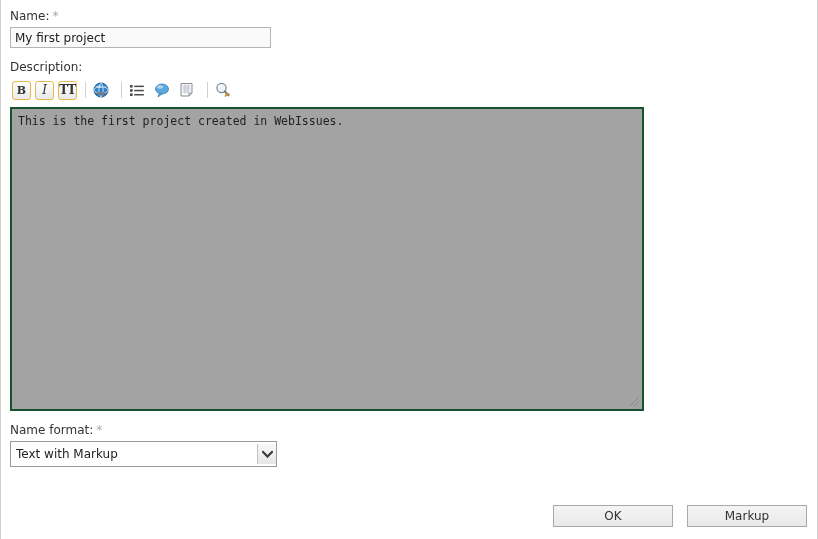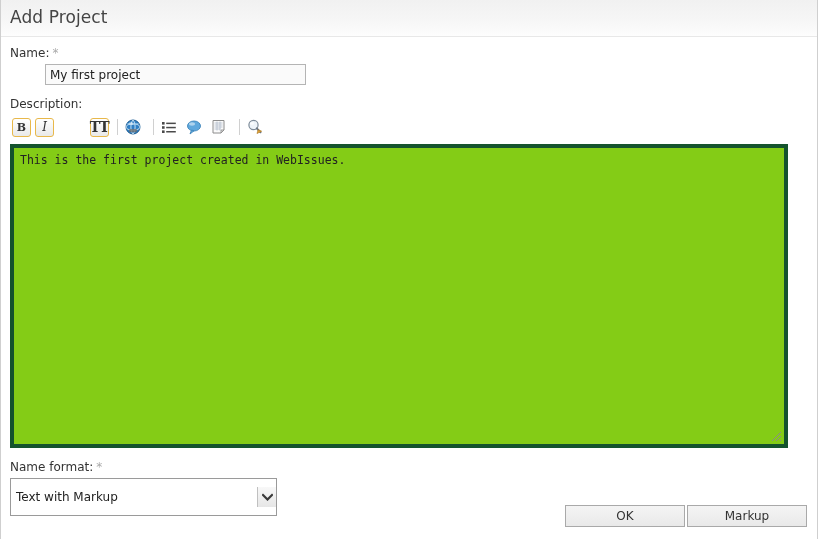--- a/index.html
+++ b/index.html
@@ -54,21 +54,20 @@
     width: 261px;
     height: 21px;
     padding: 2px 4px;
     font-family: "DejaVu Sans", "Liberation Sans", sans-serif;
     font-size: 12px;
     color: #222222;
     background: #fafafa;
     border: 1px solid #b4b4b4;
     outline: none;
     border-radius: 0;
-    margin-left: 35px;
   }
   .spacer-12 { height: 12px; }
   
   .toolbar {
     display: flex;
     align-items: center;
     height: 24px;
     margin: 4px 0 5px 2px;
   }
   .tbtn {
@@ -81,42 +80,42 @@
     display: flex;
     align-items: center;
     justify-content: center;
     font-size: 10px;
     color: #333333;
     cursor: pointer;
     line-height: 1;
   }
   .tbtn.b { font-family: "DejaVu Serif", "Liberation Serif", serif; font-weight: bold; font-size: 11px; }
   .tbtn.i { font-family: "DejaVu Serif", "Liberation Serif", serif; font-style: italic; font-size: 12px; }
-  .tbtn.tt { font-family: "DejaVu Serif", "Liberation Serif", serif; font-size: 14px; font-weight: bold; letter-spacing: -0.5px; margin-left: 32px; }
+  .tbtn.tt { font-family: "DejaVu Serif", "Liberation Serif", serif; font-size: 12px; font-weight: bold; letter-spacing: -0.5px; }
   .tsep {
     width: 1px;
     height: 16px;
     background: #d0d0d0;
     margin: 0 6px 0 4px;
   }
   .ticon {
     width: 18px;
     height: 18px;
     margin-right: 7px;
     cursor: pointer;
     display: inline-block;
     position: relative;
   }
   
   .desc-area {
     position: relative;
-    width: 778px;
+    width: 634px;
     height: 304px;
-    border: 4px solid #14532d;
-    background: #84cc16;
+    border: 2px solid #14532d;
+    background: #a3a3a3;
   }
   .desc-text {
     width: 100%;
     height: 100%;
     border: none;
     outline: none;
     resize: none;
     padding: 5px 6px;
     font-family: "DejaVu Sans Mono", "Liberation Mono", monospace;
     font-size: 11.5px;
@@ -130,21 +129,21 @@
     right: 2px;
     bottom: 2px;
     width: 12px;
     height: 12px;
     pointer-events: none;
   }
   
   .select-wrap {
     position: relative;
     width: 267px;
-    height: 38px;
+    height: 26px;
     border: 1px solid #9a9a9a;
     background: #ffffff;
     display: flex;
     align-items: center;
   }
   .select-value {
     flex: 1;
     padding-left: 5px;
     font-size: 12px;
     color: #222222;
@@ -160,43 +159,40 @@
     display: flex;
     align-items: center;
     justify-content: center;
   }
   
   .footer {
     position: absolute;
     right: 10px;
     bottom: 12px;
     display: flex;
-    gap: 2px;
+    gap: 14px;
   }
   .btn {
     width: 120px;
     height: 22px;
     border: 1px solid #a9a9a9;
     background: linear-gradient(to bottom, #f4f4f4 0%, #e9e9e9 100%);
     font-family: "DejaVu Sans", "Liberation Sans", sans-serif;
     font-size: 12px;
     color: #333333;
     cursor: pointer;
     border-radius: 0;
     line-height: 18px;
   }
 </style>
 </head>
 <body>
 
 <div class="page">
 
-  <div class="header">
-    <div class="header-title">Add Project</div>
-  </div>
 
   <div class="content">
 
     
     <div class="field-label">
       <span>Name:</span><span class="req">*</span>
     </div>
     <input class="text-input" type="text" value="My first project" style="">
 
     <div class="spacer-12"></div>

